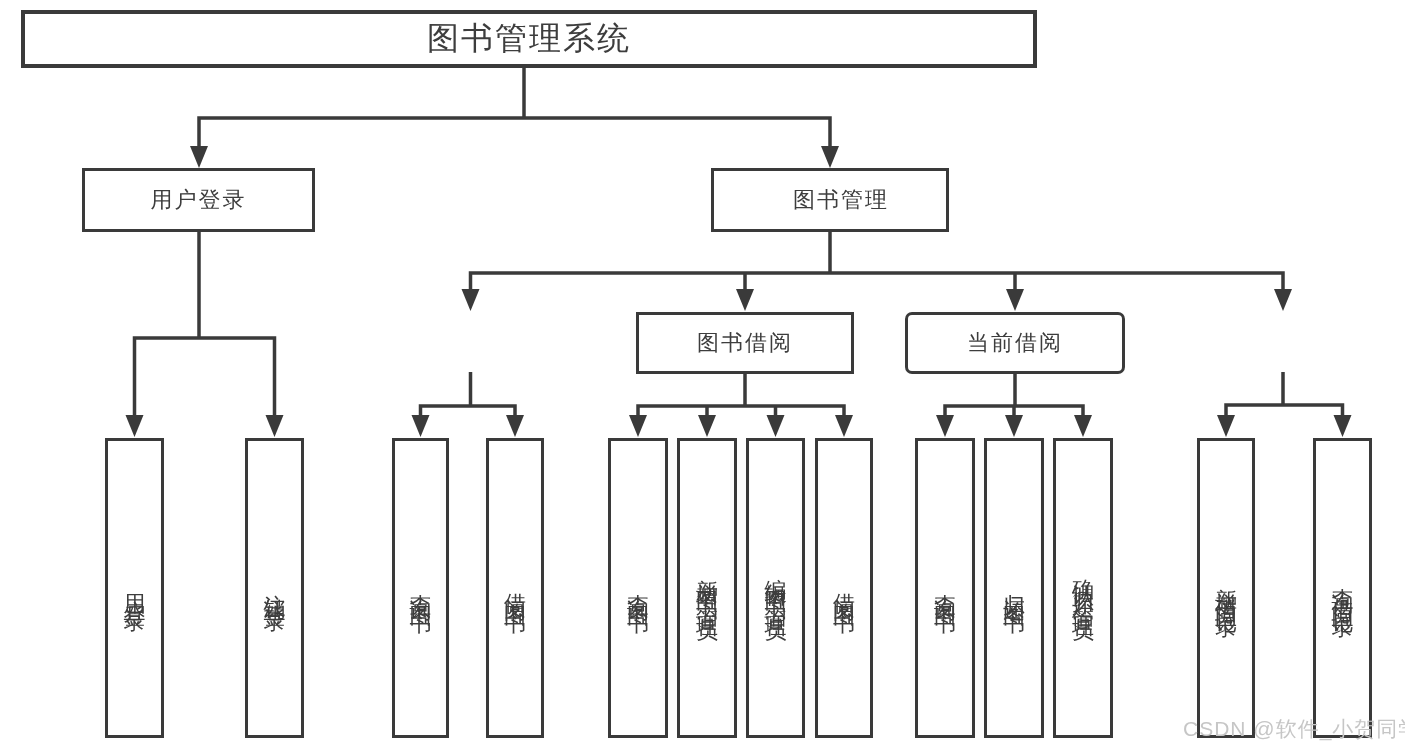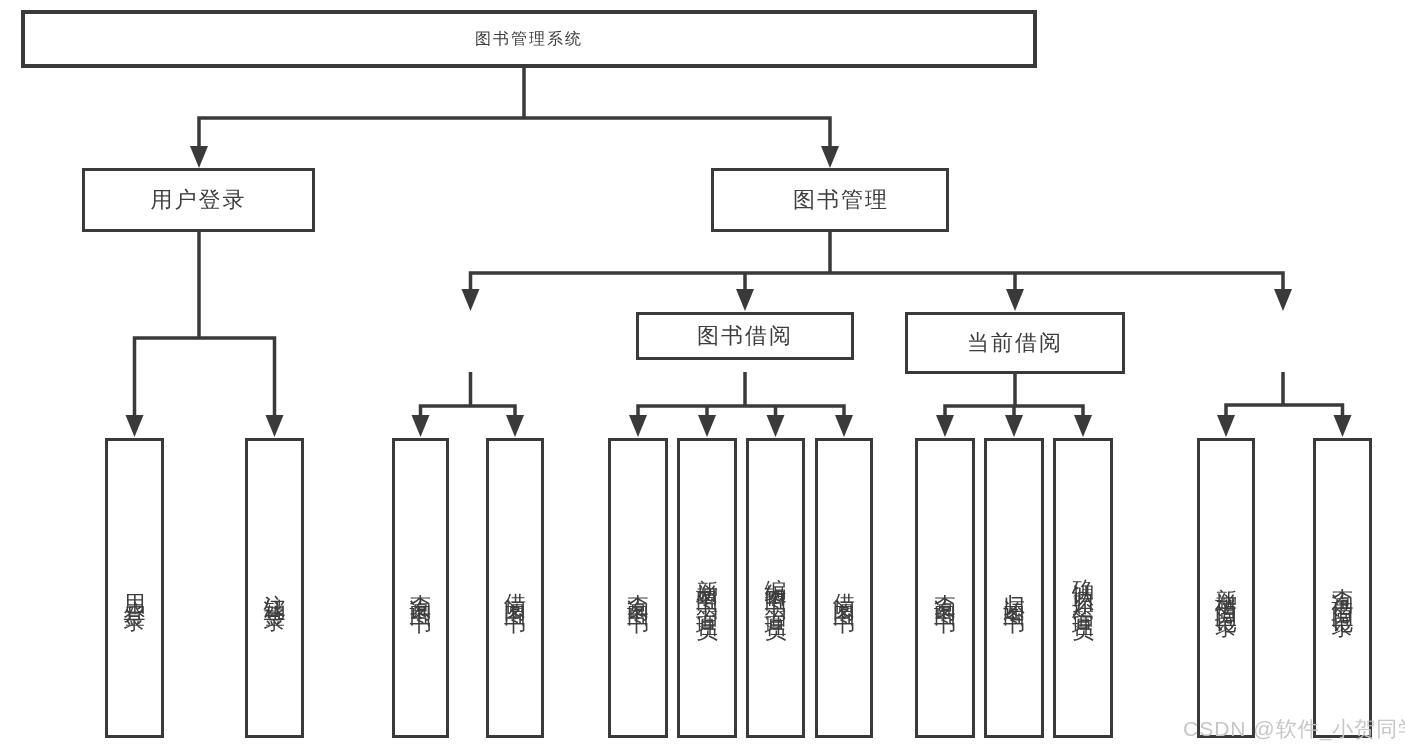--- a/index.html
+++ b/index.html
@@ -16,21 +16,21 @@
   .node{
     position:absolute;
     background:#ffffff;
     border:3px solid #3a3a3a;
     display:flex;align-items:center;justify-content:center;
     z-index:2;
     font-size:22px;
     letter-spacing:2px;
     white-space:nowrap;
   }
-  .node.root{border-width:4px;font-size:16px;}
+  .node.root{border-width:4px;font-size:32px;}
   .vnode{
     position:absolute;
     background:#ffffff;
     border:3px solid #3a3a3a;
     z-index:2;
     writing-mode:vertical-rl;
     text-orientation:mixed;
     display:flex;align-items:center;justify-content:center;
     font-size:22px;
     letter-spacing:6px;
@@ -89,24 +89,24 @@
     <span>图书管理系统</span>
   </div>
 
   <div class="node" style="left:82px;top:168px;width:233px;height:64px;">
     <span>用户登录</span>
   </div>
   <div class="node" style="left:711px;top:168px;width:238px;height:64px;padding-left:22px;">
     <span>图书管理</span>
   </div>
 
-  <div class="node" style="left:636px;top:312px;width:218px;height:48px;">
+  <div class="node" style="left:636px;top:312px;width:218px;height:62px;">
     <span>图书借阅</span>
   </div>
-  <div class="node" style="left:905px;top:312px;width:220px;height:62px;">
+  <div class="node" style="left:905px;top:312px;width:220px;height:62px;border-radius:7px;">
     <span>当前借阅</span>
   </div>
 
   <div class="vnode" style="left:105px;top:438px;width:59px;height:300px;">
     <span>用户登录</span>
   </div>
   <div class="vnode" style="left:245px;top:438px;width:59px;height:300px;">
     <span>注销登录</span>
   </div>
 

